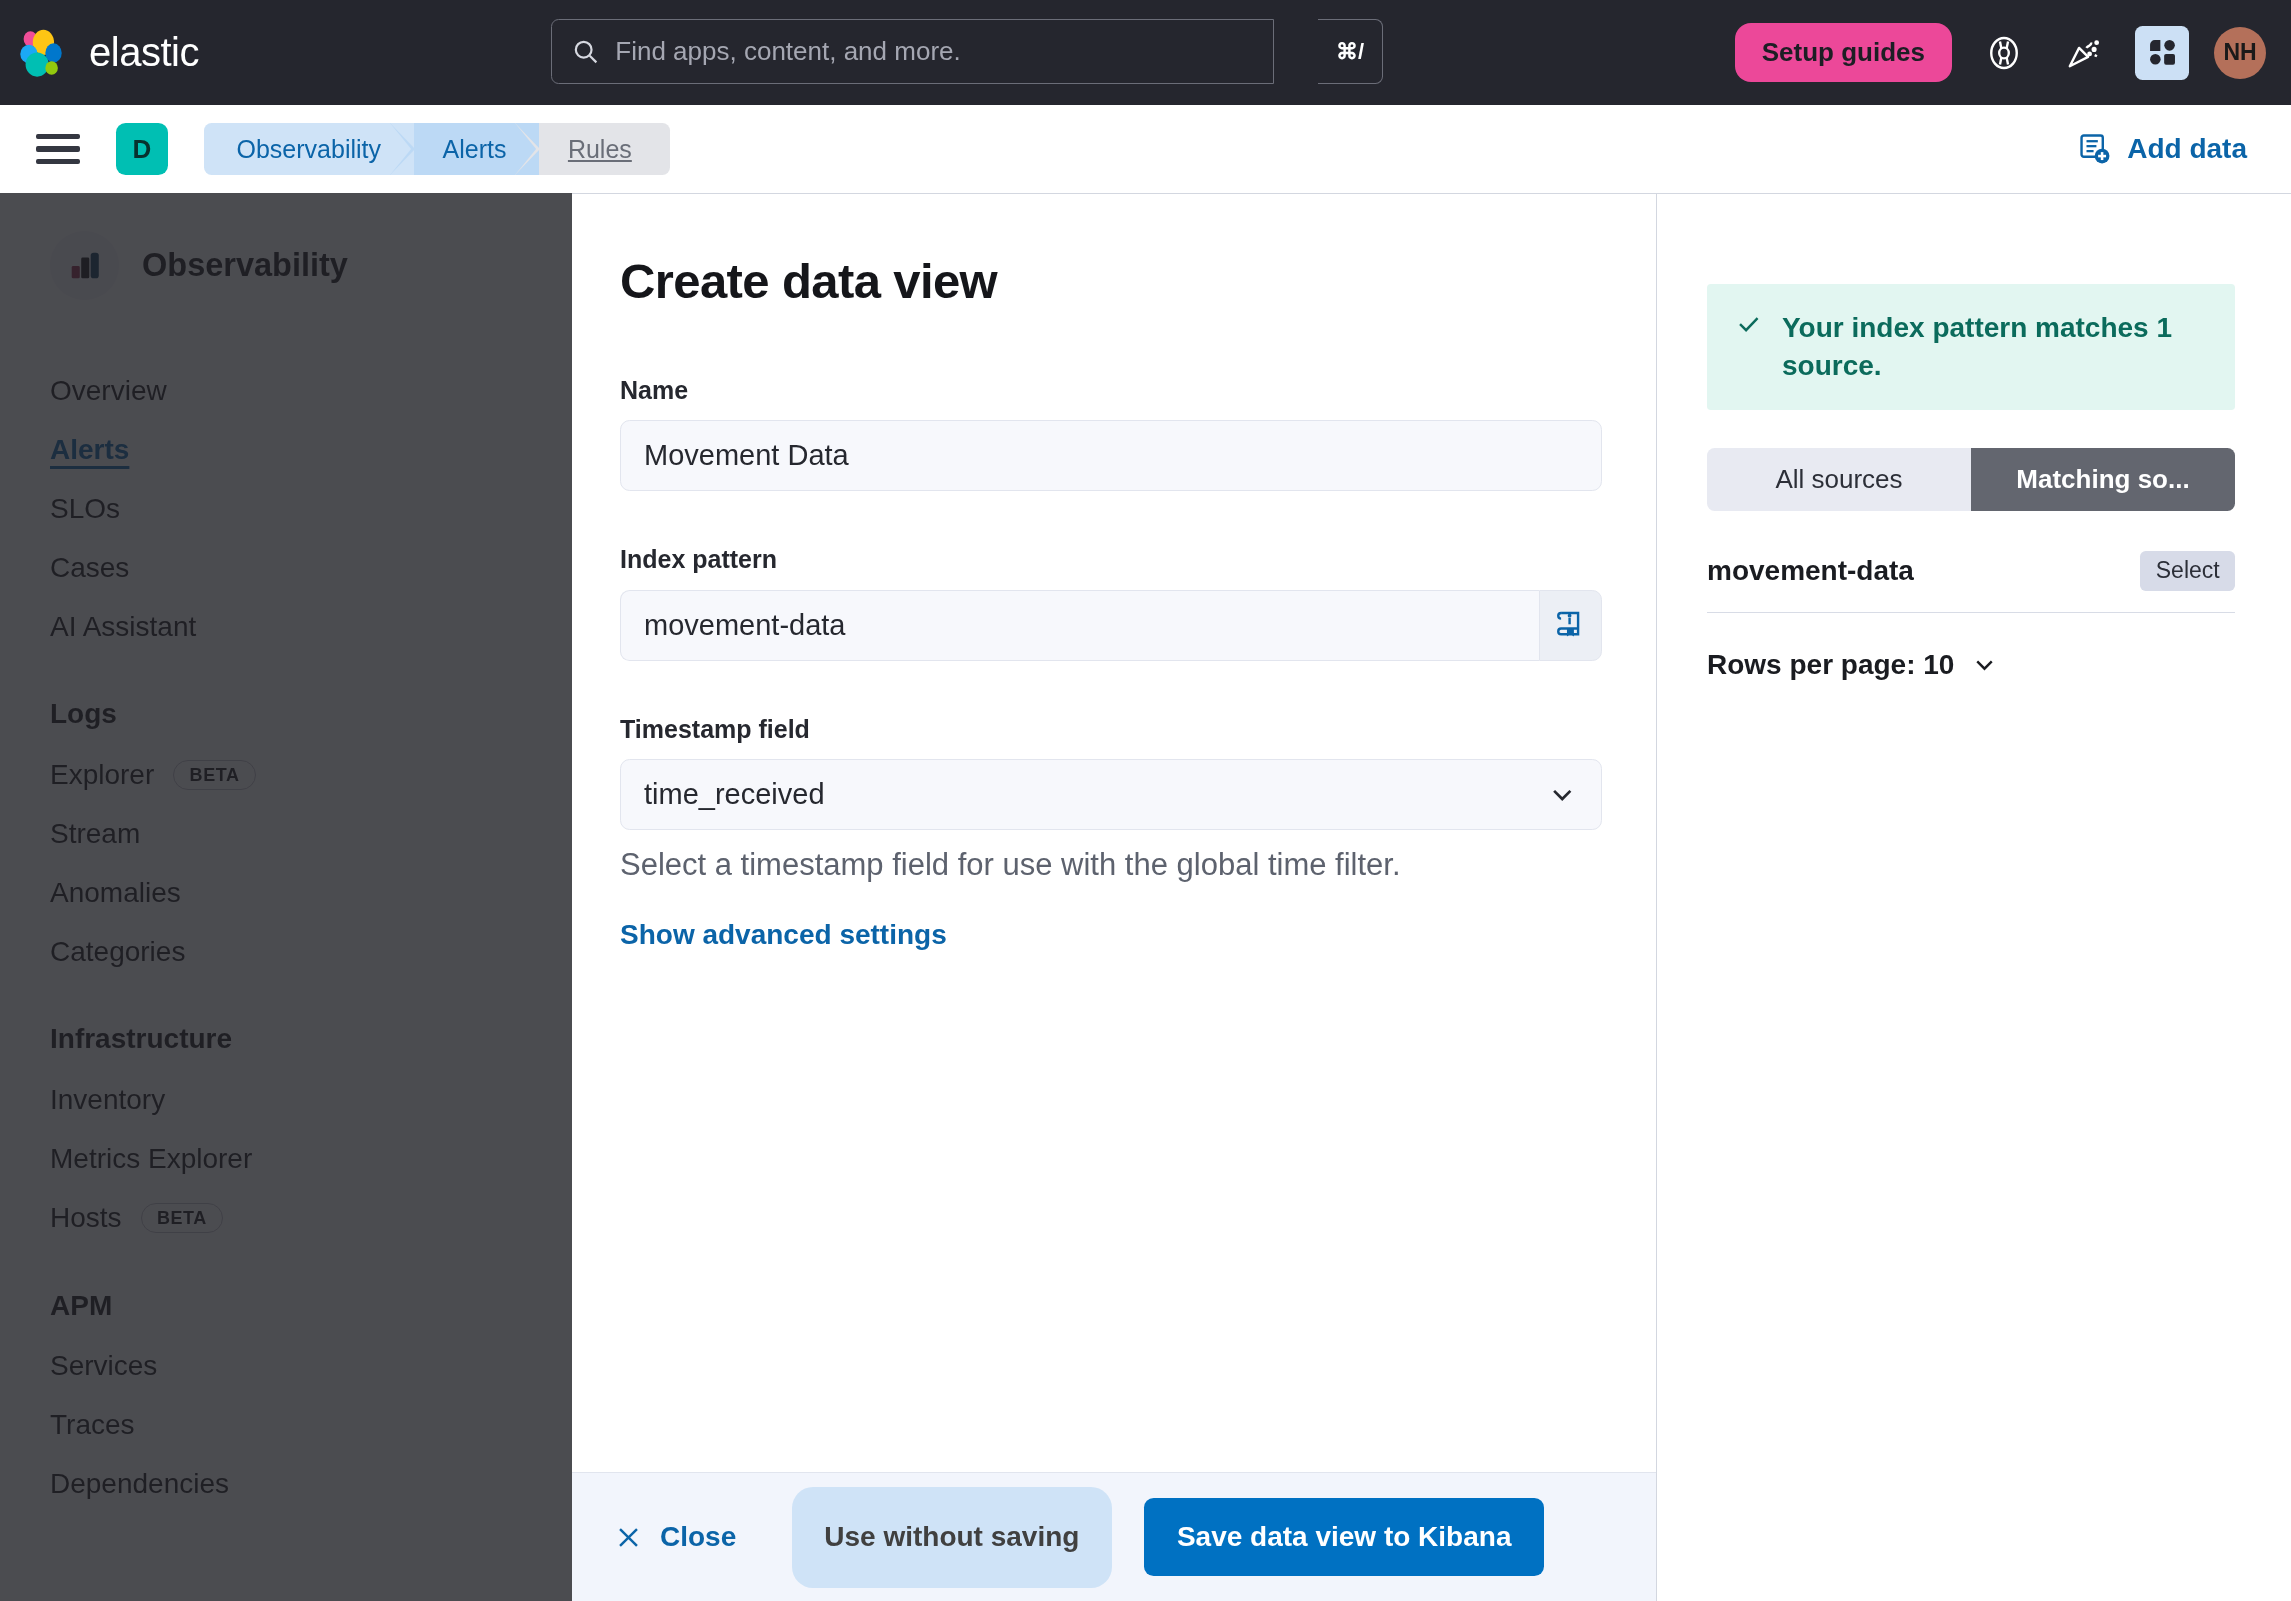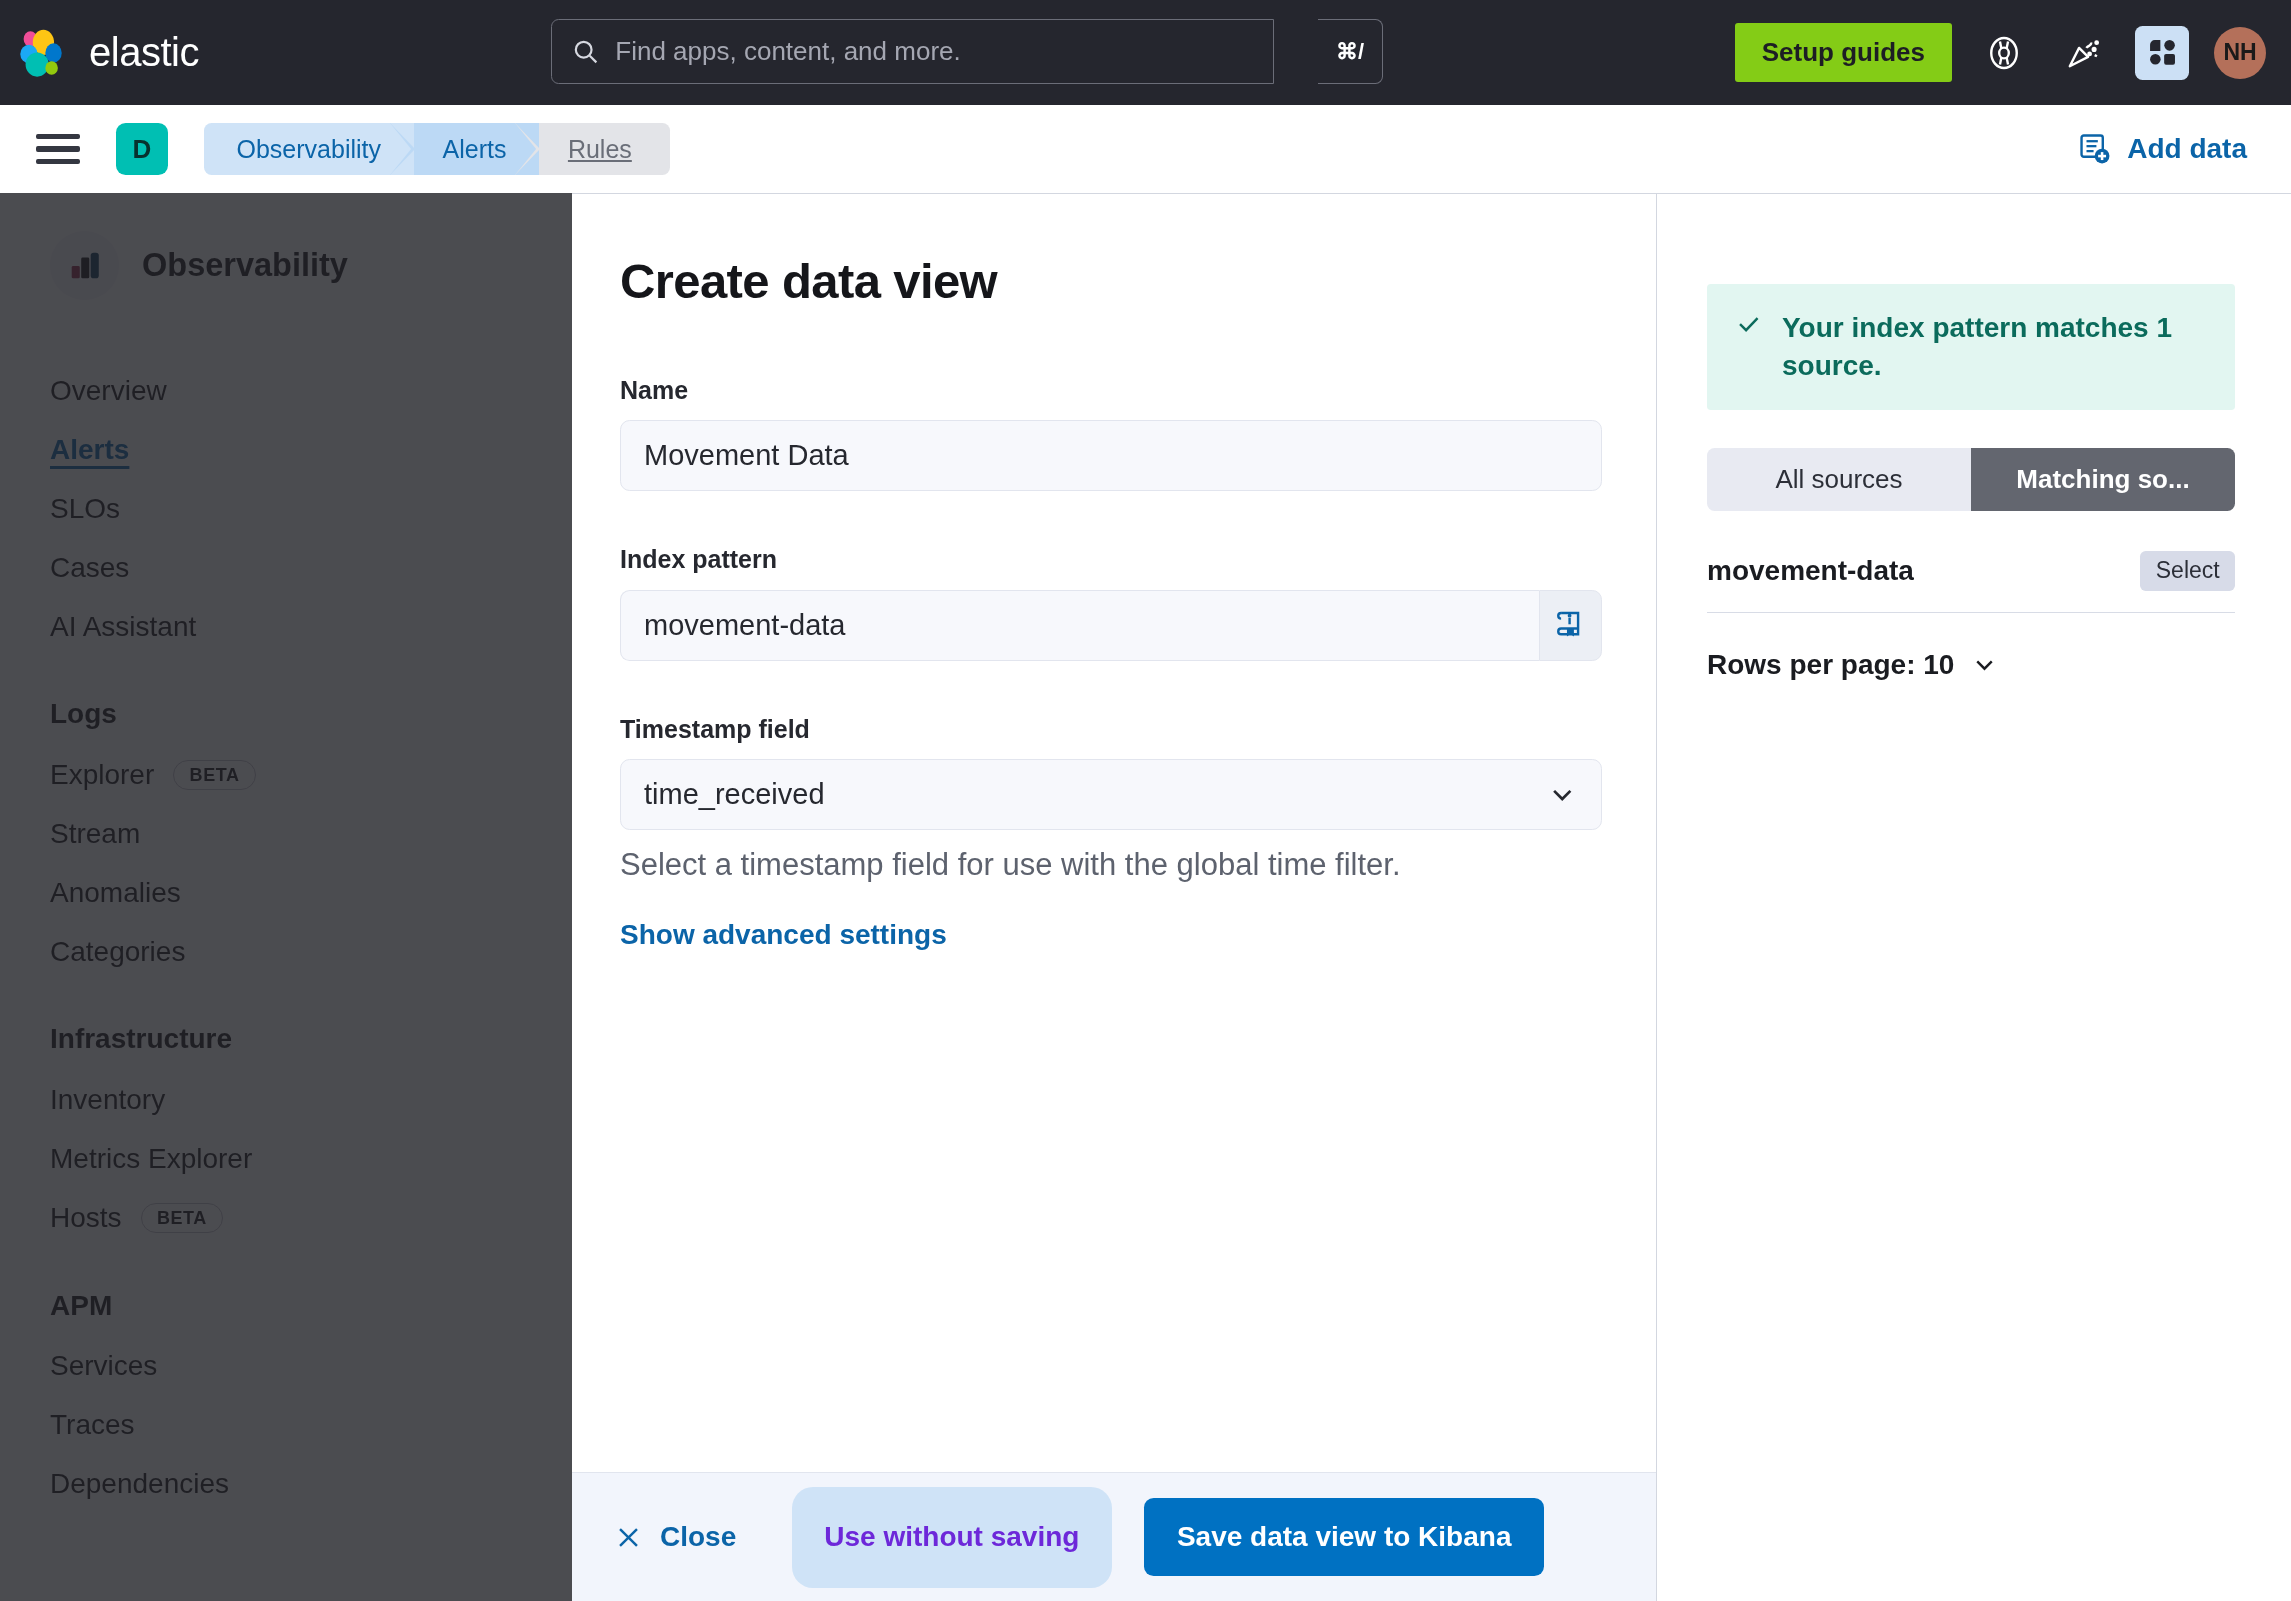--- a/index.html
+++ b/index.html
@@ -46,22 +46,22 @@
     background: #25262e; color: #ffffff;
     display: flex; align-items: center; justify-content: center;
     font-size: 22px; font-weight: 700;
   }
 
   .nav-right {
     position: absolute; right: 25px; top: 0; height: 105px;
     display: flex; align-items: center; gap: 25px;
   }
   .setup-guides {
-    background: #84cc16; color: #1d1e24;
-    border: none; border-radius: 3px;
+    background: #ec4899; color: #1d1e24;
+    border: none; border-radius: 16px;
     font-size: 26px; font-weight: 700;
     padding: 0 27px; height: 59px;
     font-family: "Liberation Sans", sans-serif;
     cursor: pointer;
   }
   .nav-icon-btn {
     width: 54px; height: 54px; border-radius: 7.6px;
     display: flex; align-items: center; justify-content: center;
     background: transparent; border: none; cursor: pointer;
   }
@@ -210,21 +210,21 @@
     display: flex; align-items: center; padding: 0 42px;
     gap: 32.5px;
   }
   .close-btn {
     display: flex; align-items: center; gap: 17px;
     color: #0b64a8; font-size: 28px; font-weight: 700;
     background: none; border: none; cursor: pointer; margin-right: 23px;
     font-family: "Liberation Sans", sans-serif;
   }
   .btn-secondary {
-    background: #cfe3f7; color: #6d28d9;
+    background: #cfe3f7; color: #404040;
     border: none; border-radius: 21px;
     height: 101px; padding: 0 32.5px;
     font-size: 28px; font-weight: 700; cursor: pointer;
     font-family: "Liberation Sans", sans-serif;
   }
   .btn-primary {
     background: #0071c2; color: #ffffff;
     border: none; border-radius: 9.6px;
     height: 78px; padding: 0 32.5px;
     font-size: 28px; font-weight: 700; cursor: pointer;

